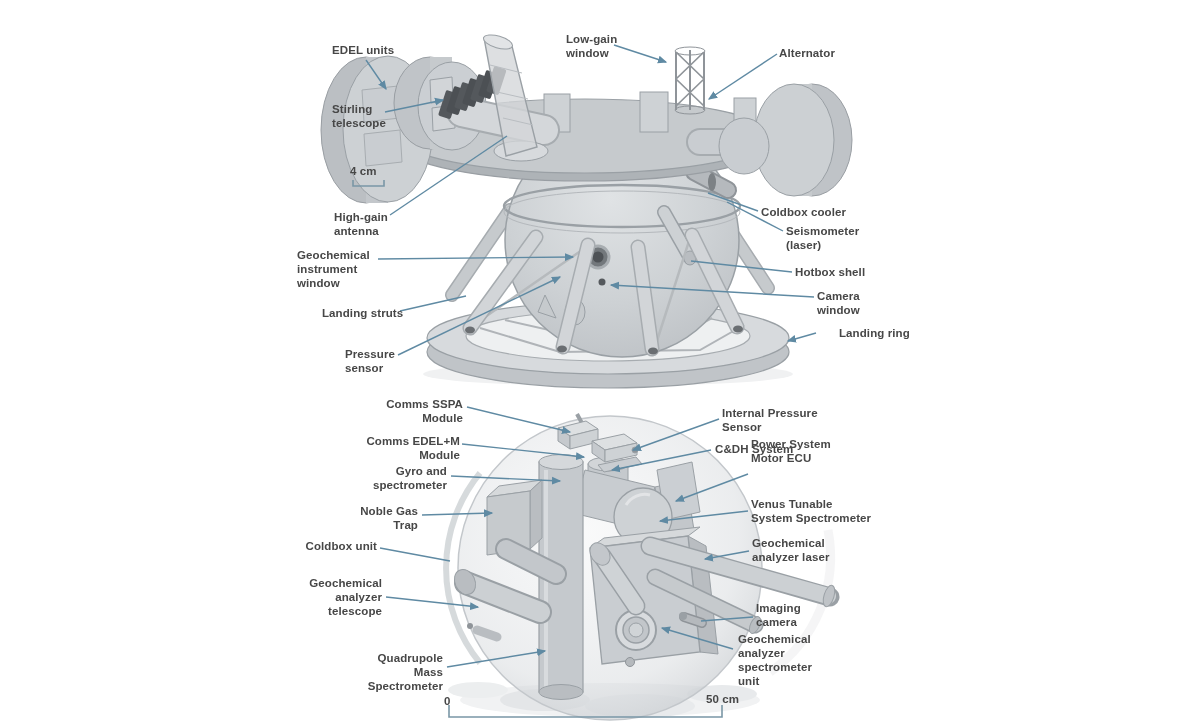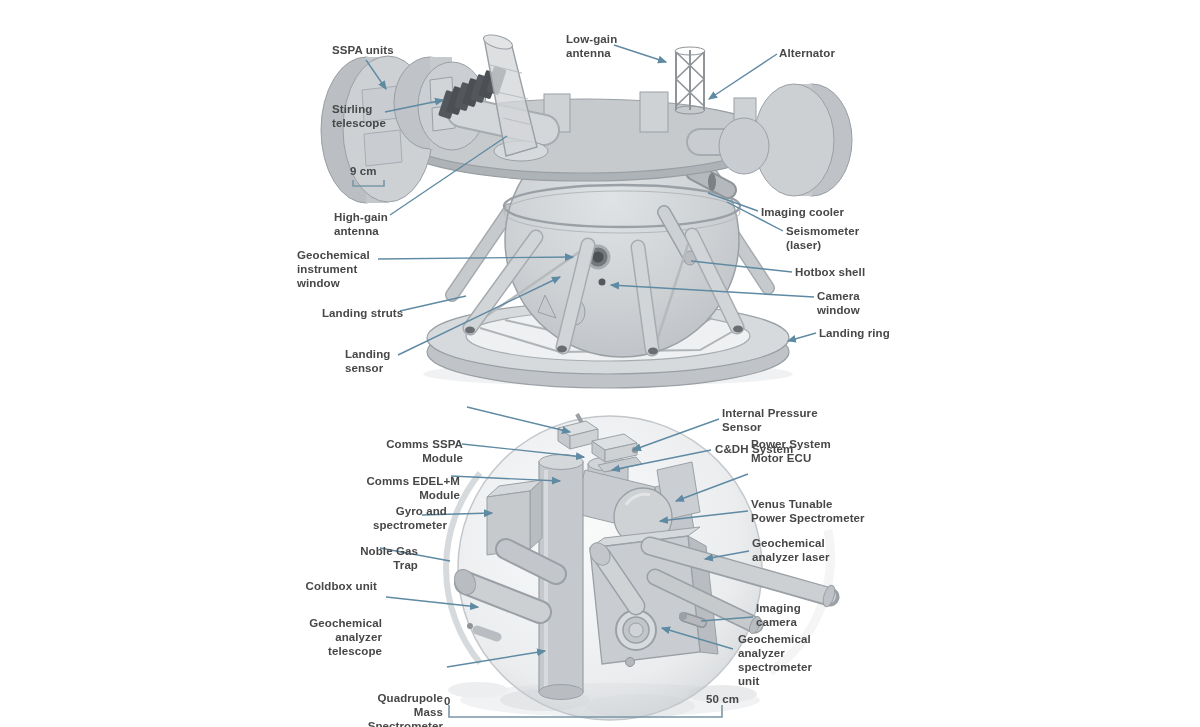--- a/index.html
+++ b/index.html
@@ -6,21 +6,21 @@
   .stage {
     position:relative; width:1200px; height:727px; background:#ffffff;
     overflow:hidden; font-family:"Liberation Sans", sans-serif;
   }
   .stage svg.canvas { position:absolute; left:0; top:0; }
   .lbl {
     position:absolute;
     font:600 11.5px/14px "Liberation Sans", sans-serif;
     color:#474747; letter-spacing:.1px; white-space:pre-line;
   }
-  .r { text-align:right;margin-top:40px; }
+  .r { text-align:right; }
 </style>
 </head>
 <body>
 
 <div class="stage">
 
 <svg class="canvas" width="1200" height="727" viewBox="0 0 1200 727">
   <defs>
     <marker id="arrowhead" viewBox="0 0 10 10" refX="8.2" refY="5" markerWidth="7" markerHeight="7" orient="auto-start-reverse">
       <path d="M0,1 L9.5,5 L0,9 z" fill="#5f8aa3"></path>
@@ -271,42 +271,42 @@
     <line x1="753" y1="617" x2="701" y2="621"></line>
     <line x1="733" y1="649" x2="662" y2="628" marker-end="url(#arrowhead)"></line>
   </g>
 
   <g stroke="#7a97a6" stroke-width="1.6" fill="none">
     <path d="M353,180 L353,186 L384,186 L384,180"></path>
     <path d="M449,705 L449,717 L722,717 L722,705"></path>
   </g>
 </svg>
 
-<div class="lbl" style="left:332px;top:43px">SSPA units</div>
+<div class="lbl" style="left:332px;top:43px">EDEL units</div>
 <div class="lbl" style="left:332px;top:102px">Stirling
 telescope</div>
-<div class="lbl" style="left:350px;top:164px">9 cm</div>
+<div class="lbl" style="left:350px;top:164px">4 cm</div>
 <div class="lbl" style="left:334px;top:210px">High-gain
 antenna</div>
 <div class="lbl" style="left:297px;top:248px">Geochemical
 instrument
 window</div>
 <div class="lbl" style="left:322px;top:306px">Landing struts</div>
-<div class="lbl" style="left:345px;top:347px">Landing
+<div class="lbl" style="left:345px;top:347px">Pressure
 sensor</div>
 <div class="lbl" style="left:566px;top:32px">Low-gain
-antenna</div>
+window</div>
 <div class="lbl" style="left:779px;top:46px">Alternator</div>
-<div class="lbl" style="left:761px;top:205px">Imaging cooler</div>
+<div class="lbl" style="left:761px;top:205px">Coldbox cooler</div>
 <div class="lbl" style="left:786px;top:224px">Seismometer
 (laser)</div>
 <div class="lbl" style="left:795px;top:265px">Hotbox shell</div>
 <div class="lbl" style="left:817px;top:289px">Camera
 window</div>
-<div class="lbl" style="left:819px;top:326px">Landing ring</div>
+<div class="lbl" style="left:839px;top:326px">Landing ring</div>
 
 <div class="lbl r" style="right:737px;top:397px">Comms SSPA
 Module</div>
 <div class="lbl r" style="right:740px;top:434px">Comms EDEL+M
 Module</div>
 <div class="lbl r" style="right:753px;top:464px">Gyro and
 spectrometer</div>
 <div class="lbl r" style="right:782px;top:504px">Noble Gas
 Trap</div>
 <div class="lbl r" style="right:823px;top:539px">Coldbox unit</div>
@@ -315,21 +315,21 @@
 telescope</div>
 <div class="lbl r" style="right:757px;top:651px">Quadrupole
 Mass
 Spectrometer</div>
 <div class="lbl" style="left:722px;top:406px">Internal Pressure
 Sensor</div>
 <div class="lbl" style="left:715px;top:442px">C&amp;DH System</div>
 <div class="lbl" style="left:751px;top:437px">Power System
 Motor ECU</div>
 <div class="lbl" style="left:751px;top:497px">Venus Tunable
-Power Spectrometer</div>
+System Spectrometer</div>
 <div class="lbl" style="left:752px;top:536px">Geochemical
 analyzer laser</div>
 <div class="lbl" style="left:756px;top:601px">Imaging
 camera</div>
 <div class="lbl" style="left:738px;top:632px">Geochemical
 analyzer
 spectrometer
 unit</div>
 <div class="lbl" style="left:444px;top:694px">0</div>
 <div class="lbl" style="left:706px;top:692px">50 cm</div>

